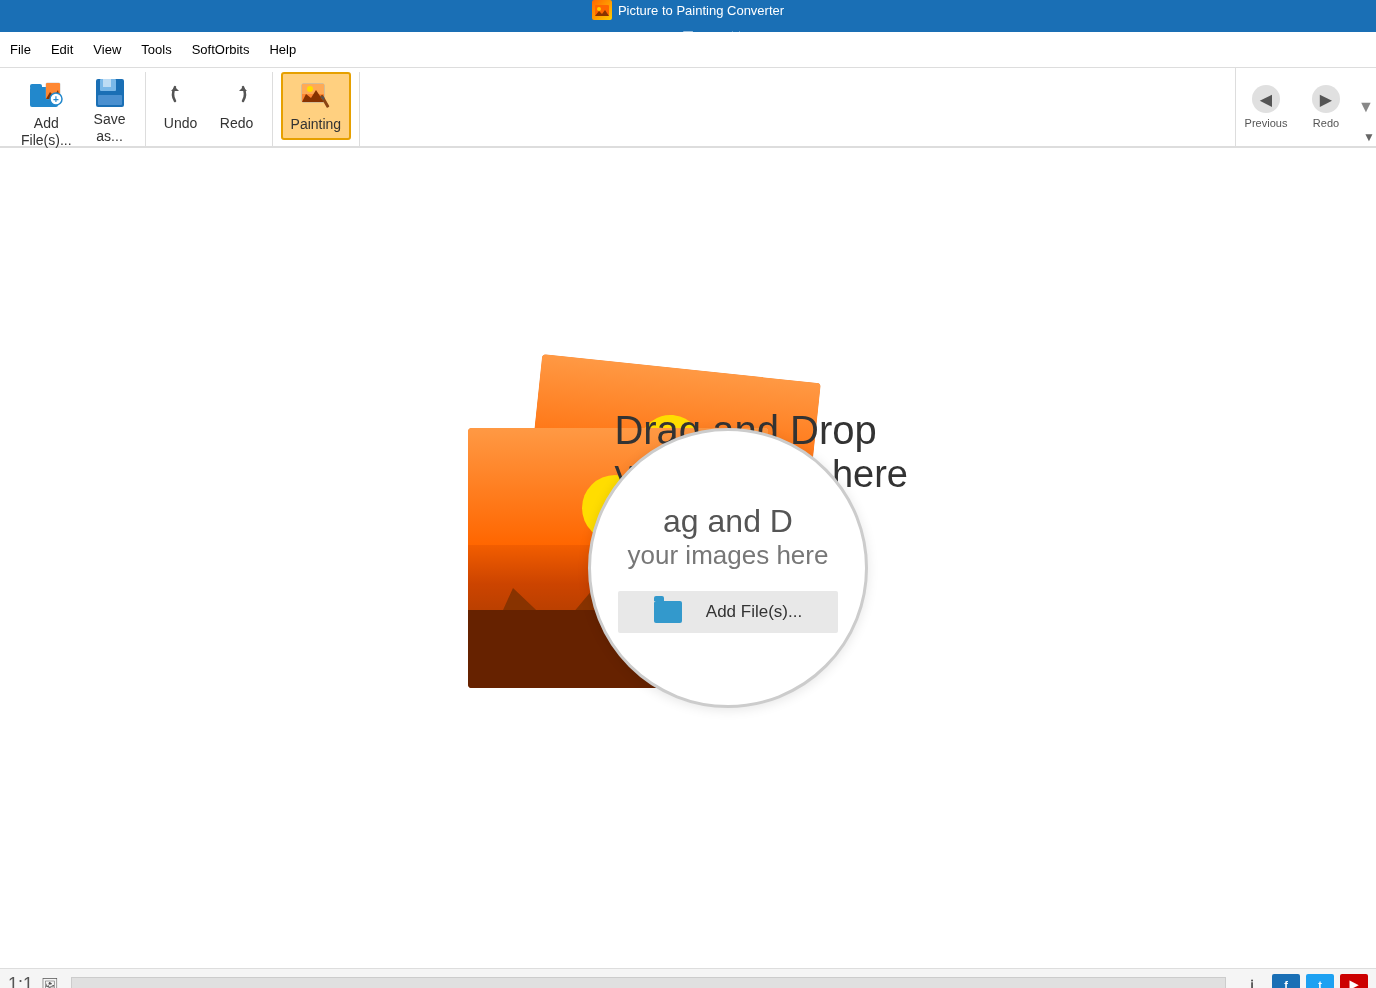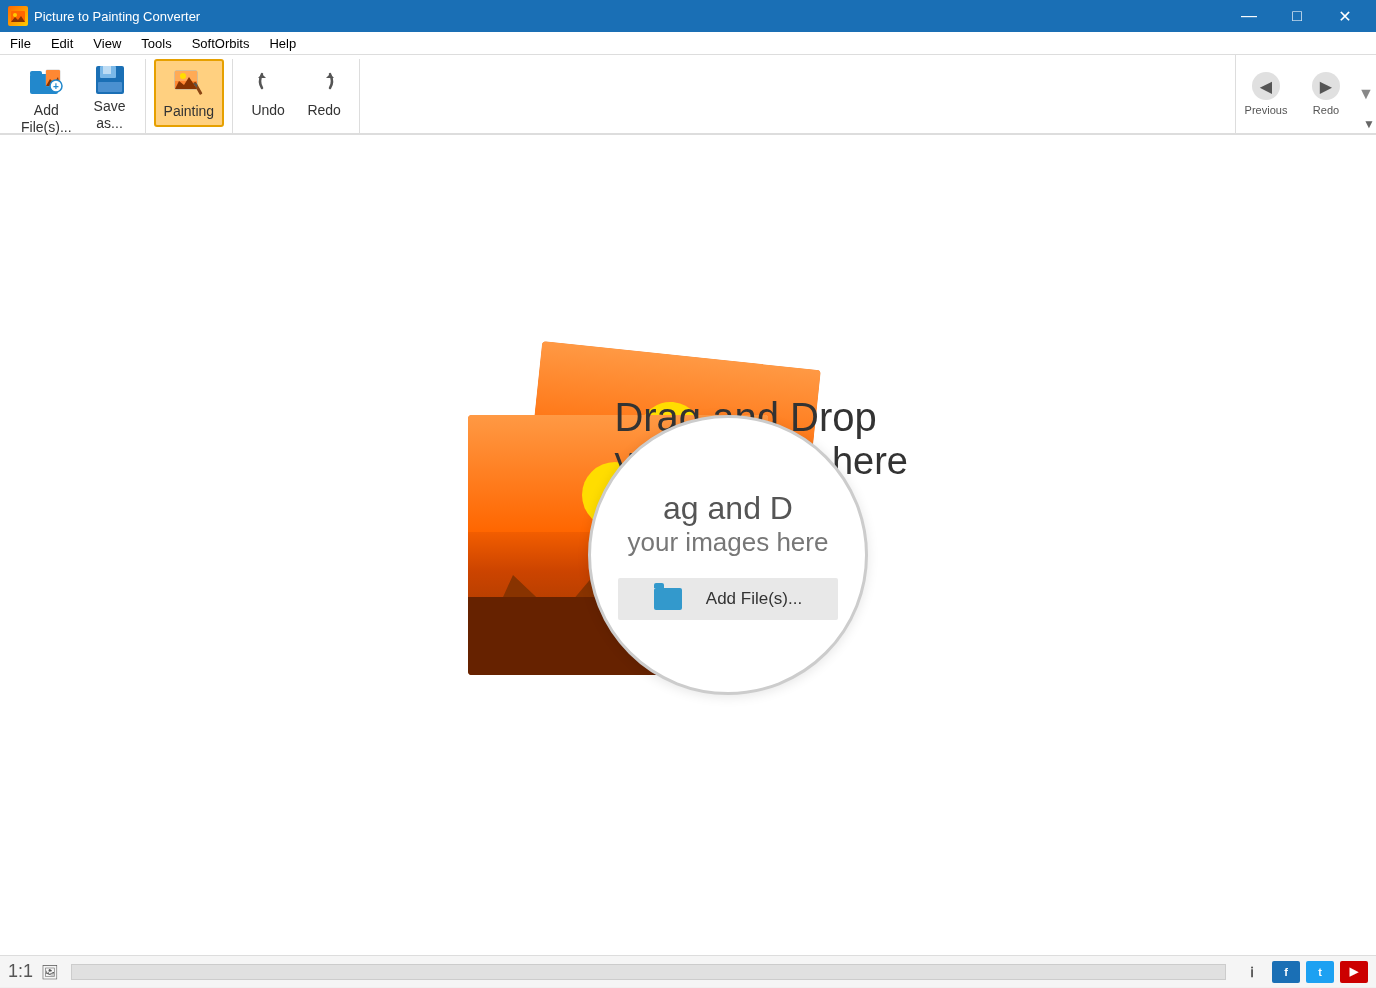--- a/index.html
+++ b/index.html
@@ -8,20 +8,21 @@
     
     #title-bar {
       background: #1a6fb5;
       height: 32px;
       display: flex;
       align-items: center;
       justify-content: space-between;
       padding: 0 8px;
       color: white;
       font-size: 13px;
+      flex-direction: column;
     }
     #title-bar-left { display: flex; align-items: center; gap: 6px; }
     #title-bar-controls { display: flex; gap: 2px; }
     .title-btn {
       width: 46px; height: 32px;
       display: flex; align-items: center; justify-content: center;
       cursor: pointer; font-size: 16px; color: white;
       background: transparent;
     }
 
@@ -30,21 +31,21 @@
       width: 20px; height: 20px;
       background: linear-gradient(135deg, #ff6600, #ffcc00);
       border-radius: 2px;
       display: flex; align-items: center; justify-content: center;
       font-size: 10px; color: white; font-weight: bold;
     }
 
     
     #menu-bar {
       background: white;
-      height: 23px;
+      height: 36px;
       display: flex;
       align-items: center;
       border-bottom: 1px solid #ddd;
       font-size: 13px;
     }
     .menu-item {
       padding: 2px 10px;
       cursor: pointer;
       height: 100%;
       display: flex; align-items: center;
@@ -417,60 +418,60 @@
           <rect x="9" y="2" width="8" height="8" fill="white" opacity="0.5"></rect>
           <rect x="4" y="18" width="24" height="10" rx="1" fill="#4a90d0"></rect>
         </svg>
       </div>
       <div class="tb-label">Save<br>as...</div>
     </div>
   </div>
 
   <div class="toolbar-group">
 
-    <div class="tb-btn active">
-      <div class="tb-icon">
-        <svg width="36" height="36" viewBox="0 0 36 36">
-
-          <rect x="4" y="6" width="22" height="18" rx="1" fill="white" stroke="#aaa" stroke-width="1"></rect>
-          <rect x="4" y="6" width="22" height="18" rx="1" fill="#ff9944" opacity="0.3"></rect>
-
-          <rect x="4" y="6" width="22" height="18" rx="1" fill="#ff8833"></rect>
-          <rect x="4" y="6" width="22" height="10" fill="#ffaa55"></rect>
-          <circle cx="12" cy="11" r="3" fill="#ffdd00"></circle>
-          <polygon points="4,24 8,16 13,20 18,12 26,24" fill="#883300"></polygon>
-
-          <rect x="22" y="18" width="3" height="14" rx="1" fill="#8B4513" transform="rotate(-30 22 18)"></rect>
-          <polygon points="22,18 25,21 23,24" fill="#555" transform="rotate(-30 22 18)"></polygon>
-        </svg>
-      </div>
-      <div class="tb-label">Painting</div>
-    </div>
-  </div>
-
-  <div class="toolbar-group">
-
     <div class="tb-btn" style="min-width:40px;">
       <div class="tb-icon">
         <svg width="28" height="28" viewBox="0 0 28 28">
           <path d="M8 6 Q4 14 8 20" stroke="#555" stroke-width="2.5" fill="none" stroke-linecap="round"></path>
           <path d="M8 6 L4 10 L12 10 Z" fill="#555"></path>
         </svg>
       </div>
       <div class="tb-label">Undo</div>
     </div>
 
     <div class="tb-btn" style="min-width:40px;">
       <div class="tb-icon">
         <svg width="28" height="28" viewBox="0 0 28 28">
           <path d="M20 6 Q24 14 20 20" stroke="#555" stroke-width="2.5" fill="none" stroke-linecap="round"></path>
           <path d="M20 6 L16 10 L24 10 Z" fill="#555"></path>
         </svg>
       </div>
       <div class="tb-label">Redo</div>
+    </div>
+  </div>
+
+  <div class="toolbar-group">
+
+    <div class="tb-btn active">
+      <div class="tb-icon">
+        <svg width="36" height="36" viewBox="0 0 36 36">
+
+          <rect x="4" y="6" width="22" height="18" rx="1" fill="white" stroke="#aaa" stroke-width="1"></rect>
+          <rect x="4" y="6" width="22" height="18" rx="1" fill="#ff9944" opacity="0.3"></rect>
+
+          <rect x="4" y="6" width="22" height="18" rx="1" fill="#ff8833"></rect>
+          <rect x="4" y="6" width="22" height="10" fill="#ffaa55"></rect>
+          <circle cx="12" cy="11" r="3" fill="#ffdd00"></circle>
+          <polygon points="4,24 8,16 13,20 18,12 26,24" fill="#883300"></polygon>
+
+          <rect x="22" y="18" width="3" height="14" rx="1" fill="#8B4513" transform="rotate(-30 22 18)"></rect>
+          <polygon points="22,18 25,21 23,24" fill="#555" transform="rotate(-30 22 18)"></polygon>
+        </svg>
+      </div>
+      <div class="tb-label">Painting</div>
     </div>
   </div>
 
   <span id="ribbon-expand">▼</span>
 
   <div id="nav-buttons">
     <div class="nav-btn">
       <div class="nav-arrow">◀</div>
       <span>Previous</span>
     </div>

